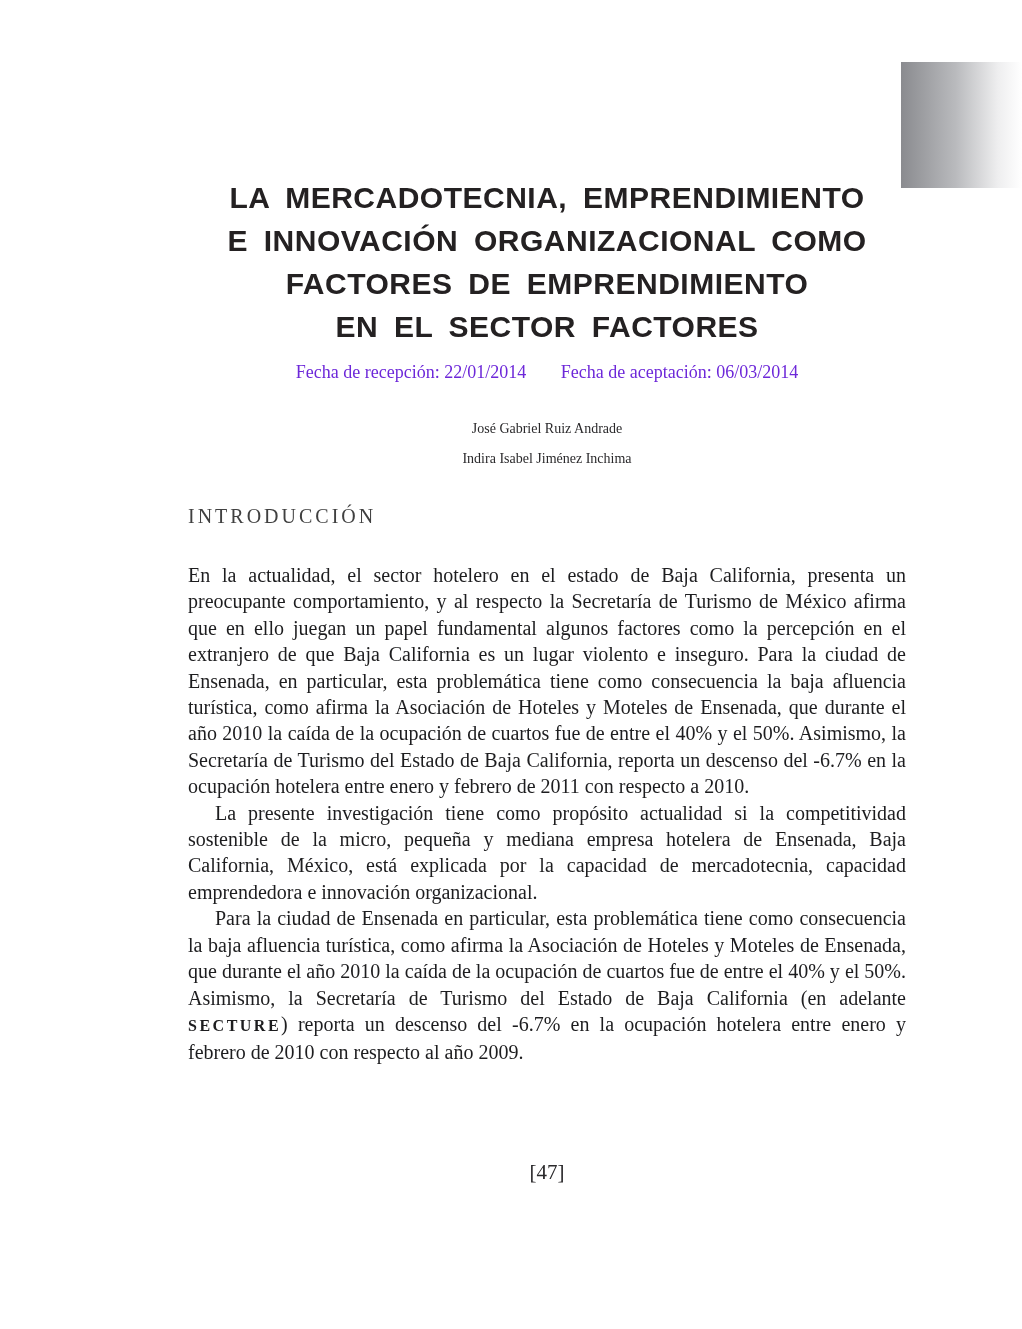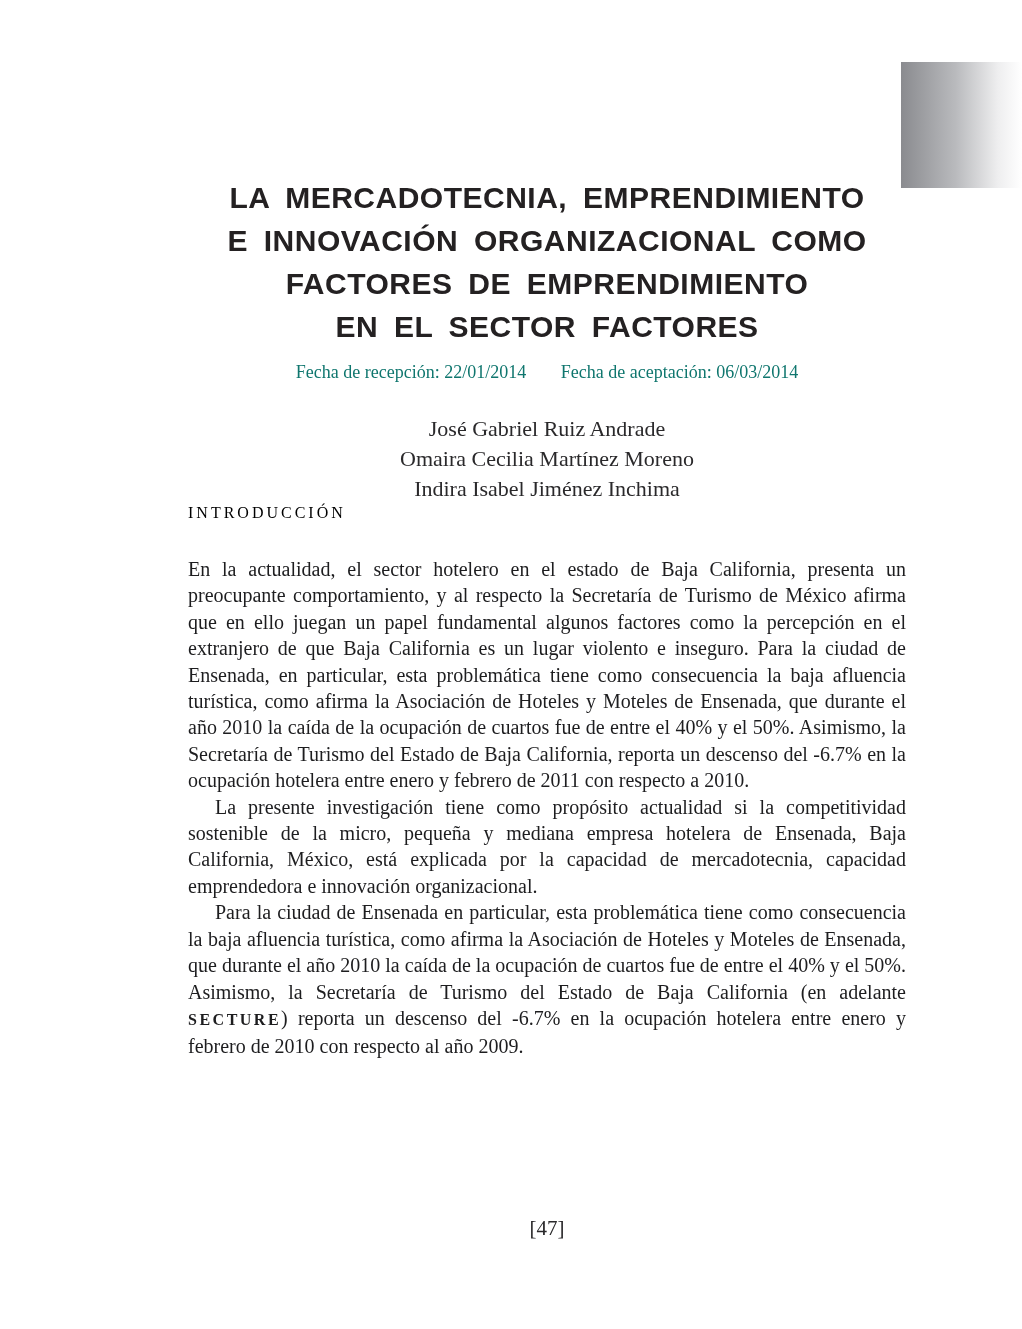--- a/index.html
+++ b/index.html
@@ -38,37 +38,38 @@
     font-size: 30px;
     line-height: 43px;
     letter-spacing: 0.5px;
     word-spacing: 7px;
     color: #242122;
   }
   .dates {
     margin-top: 14px;
     text-align: center;
     font-size: 18px;
-    color: #0f766e;
+    color: #6d28d9;
     white-space: nowrap;
   }
   .dates .acceptance {
     margin-left: 30px;
   }
   .authors {
     margin-top: 31px;
     text-align: center;
-    font-size: 22px;
+    font-size: 14px;
     line-height: 30px;
     color: #2a292b;
   }
   .section-heading {
-    font-size: 16px;
+    margin-top: 31px;
+    font-size: 20px;
     letter-spacing: 3px;
-    color: #000000;
+    color: #404040;
   }
   .body-text {
     margin-top: 34px;
     font-size: 20px;
     line-height: 26.4px;
     text-align: justify;
     hyphens: auto;
     -webkit-hyphens: auto;
   }
   .body-text p {
@@ -77,21 +78,21 @@
   .body-text p.indent {
     text-indent: 27px;
   }
   .smallcaps {
     font-size: 0.8em;
     letter-spacing: 2.5px;
     font-weight: bold;
   }
   .page-number {
     position: absolute;
-    top: 1216px;
+    top: 1160px;
     left: 188px;
     width: 718px;
     text-align: center;
     font-size: 21px;
     color: #2a292b;
   }
 </style>
 </head>
 <body>
 
@@ -108,21 +109,20 @@
       <div>EN EL SECTOR FACTORES</div>
     </div>
 
     <div class="dates">
       <span class="reception">Fecha de recepción: 22/01/2014</span>
       <span class="acceptance">Fecha de aceptación: 06/03/2014</span>
     </div>
 
     <div class="authors">
       <div>José Gabriel Ruiz Andrade</div>
-      <div>Omaira Cecilia Martínez Moreno</div>
       <div>Indira Isabel Jiménez Inchima</div>
     </div>
 
     <div class="section-heading">INTRODUCCIÓN</div>
 
     <div class="body-text">
       <p>En la actualidad, el sector hotelero en el estado de Baja California, presenta un preocupante comportamiento, y al respecto la Secretaría de Turismo de México afirma que en ello juegan un papel fundamental algunos factores como la percepción en el extranjero de que Baja California es un lugar violento e inseguro. Para la ciudad de Ensenada, en particular, esta problemática tiene como consecuencia la baja afluencia turística, como afirma la Asociación de Hoteles y Moteles de Ensenada, que durante el año 2010 la caída de la ocupación de cuartos fue de entre el 40% y el 50%. Asimismo, la Secretaría de Turismo del Estado de Baja California, reporta un descenso del -6.7% en la ocupación hotelera entre enero y febrero de 2011 con respecto a 2010.</p>
       <p class="indent">La presente investigación tiene como propósito actualidad si la competitividad sostenible de la micro, pequeña y mediana empresa hotelera de Ensenada, Baja California, México, está explicada por la capacidad de mercadotecnia, capacidad emprendedora e innovación organizacional.</p>
       <p class="indent"><span>Para la ciudad de Ensenada en particular, esta problemática tiene como consecuencia la baja afluencia turística, como afirma la Asociación de Hoteles y Moteles de Ensenada, que durante el año 2010 la caída de la ocupación de cuartos fue de entre el 40% y el 50%. Asimismo, la Secretaría de Turismo del Estado de Baja California (en adelante </span><span class="smallcaps">SECTURE</span><span>) reporta un descenso del -6.7% en la ocupación hotelera entre enero y febrero de 2010 con respecto al año 2009.</span></p>
     </div>

